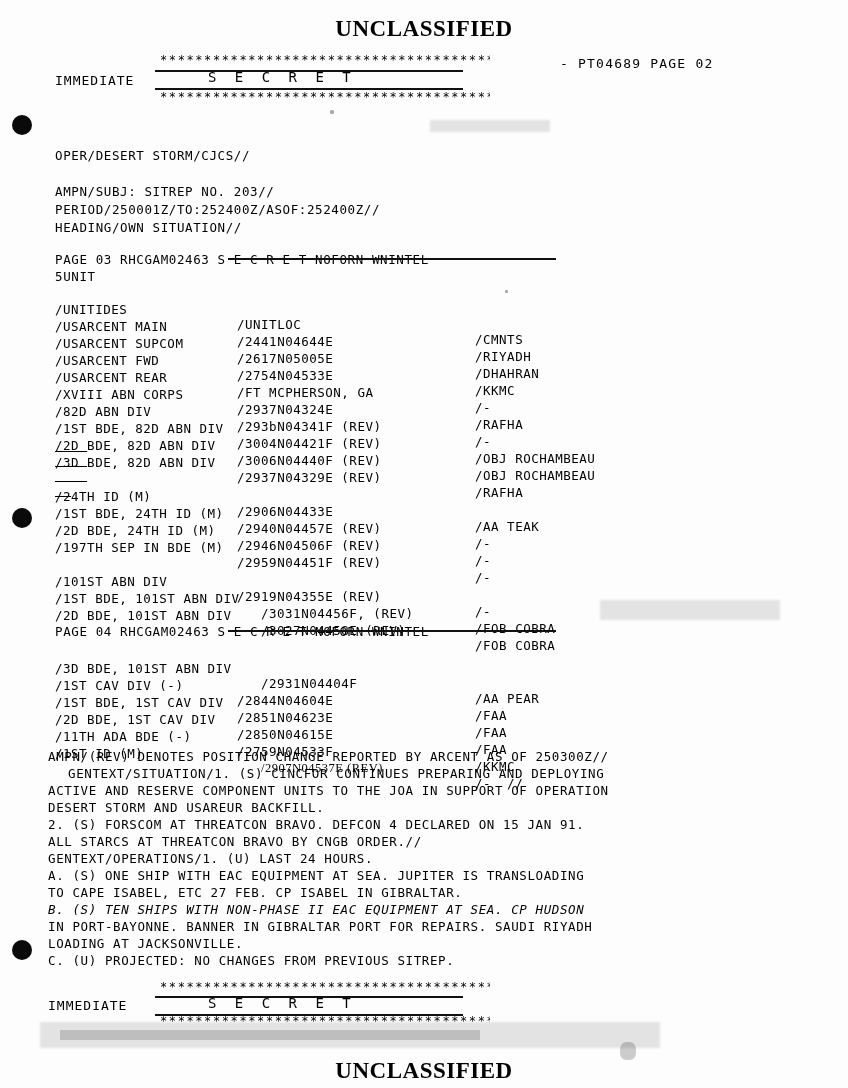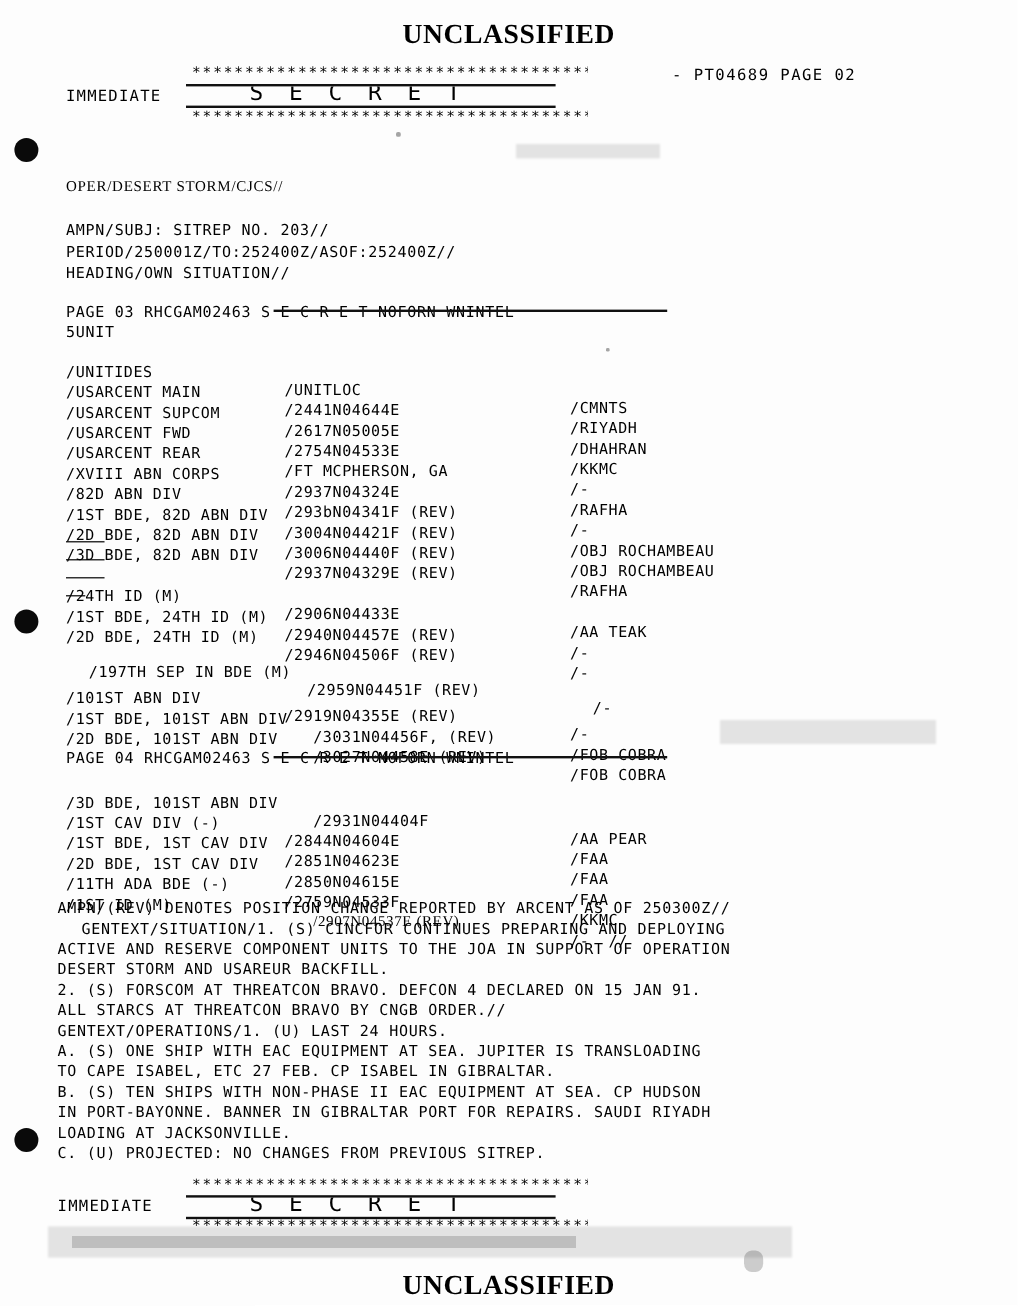--- a/index.html
+++ b/index.html
@@ -44,21 +44,21 @@
     white-space: nowrap;
     overflow: hidden;
     font-family: "DejaVu Sans Mono", monospace;
   }
   .banner .stars {
     font-size: 12px;
     letter-spacing: 1.6px;
   }
   .banner .secret {
     letter-spacing: 5px;
-    font-size: 19px;
+    font-size: 14px;
     padding-left: 48px;
   }
   .rule {
     position: absolute;
     height: 2px;
     background: #111;
   }
   .immediate {
     position: absolute;
     font-size: 13px;
@@ -141,21 +141,21 @@
   <div class="rule" style="left:155px; top:70px; width:308px;"></div>
   <div class="rule" style="left:155px; top:88px; width:308px;"></div>
 
   <div class="immediate" style="left:55px; top:73px;">IMMEDIATE</div>
   <div class="pagelabel" style="left:560px; top:56px;">- PT04689  PAGE 02</div>
 
   <div class="dot" style="left:12px; top:115px;"></div>
   <div class="dot" style="left:12px; top:508px;"></div>
   <div class="dot" style="left:12px; top:940px;"></div>
 
-  <div class="body-line" style="top:148px;font-family:Liberation Serif, serif;">OPER/DESERT STORM/CJCS//</div>
+  <div class="body-line" style="top:148px;">OPER/DESERT STORM/CJCS//</div>
   <div class="body-line" style="top:184px;">AMPN/SUBJ: SITREP NO. 203//</div>
   <div class="body-line" style="top:202px;">PERIOD/250001Z/TO:252400Z/ASOF:252400Z//</div>
   <div class="body-line" style="top:220px;">HEADING/OWN SITUATION//</div>
 
   <div class="pagehdr" style="top:252px;">PAGE 03 RHCGAM02463 S E C R E T NOFORN WNINTEL</div>
   <div class="strikeline" style="left:228px; top:258px; width:328px;"></div>
 
   <div class="body-line" style="top:269px;">5UNIT</div>
 
   <div class="tbl" style="top:287px; width:700px; height:14px;">
@@ -217,21 +217,21 @@
   <div class="tbl" style="top:491px; width:700px; height:14px;">
     <span class="col-a">/1ST BDE, 24TH ID (M)</span>
     <span class="col-b">/2940N04457E (REV)</span>
     <span class="col-c">/-</span>
   </div>
   <div class="tbl" style="top:508px; width:700px; height:14px;">
     <span class="col-a">/2D BDE, 24TH ID (M)</span>
     <span class="col-b">/2946N04506F (REV)</span>
     <span class="col-c">/-</span>
   </div>
-  <div class="tbl" style="top:537px; width:700px; height:14px;margin-left:19px;">
+  <div class="tbl" style="top:525px; width:700px; height:14px;">
     <span class="col-a">/197TH SEP IN BDE (M)</span>
     <span class="col-b">/2959N04451F (REV)</span>
     <span class="col-c">/-</span>
   </div>
   <div class="tbl" style="top:559px; width:700px; height:14px;">
     <span class="col-a">/101ST ABN DIV</span>
     <span class="col-b">/2919N04355E (REV)</span>
     <span class="col-c">/-</span>
   </div>
   <div class="tbl" style="top:576px; width:700px; height:14px;">
@@ -281,21 +281,21 @@
 
   <div class="body-line" style="left:48px; top:749px;">AMPN/(REV) DENOTES POSITION CHANGE REPORTED BY ARCENT AS OF 250300Z//</div>
   <div class="body-line" style="left:48px; top:766px;margin-left:20px;">GENTEXT/SITUATION/1. (S) CINCFOR CONTINUES PREPARING AND DEPLOYING</div>
   <div class="body-line" style="left:48px; top:783px;">ACTIVE AND RESERVE COMPONENT UNITS TO THE JOA IN SUPPORT OF OPERATION</div>
   <div class="body-line" style="left:48px; top:800px;">DESERT STORM AND USAREUR BACKFILL.</div>
   <div class="body-line" style="left:48px; top:817px;">2. (S) FORSCOM AT THREATCON BRAVO. DEFCON 4 DECLARED ON 15 JAN 91.</div>
   <div class="body-line" style="left:48px; top:834px;">ALL STARCS AT THREATCON BRAVO BY CNGB ORDER.//</div>
   <div class="body-line" style="left:48px; top:851px;">GENTEXT/OPERATIONS/1. (U) LAST 24 HOURS.</div>
   <div class="body-line" style="left:48px; top:868px;">A. (S) ONE SHIP WITH EAC EQUIPMENT AT SEA. JUPITER IS TRANSLOADING</div>
   <div class="body-line" style="left:48px; top:885px;">TO CAPE ISABEL, ETC 27 FEB. CP ISABEL IN GIBRALTAR.</div>
-  <div class="body-line" style="left:48px; top:902px;">B. (S) TEN SHIPS WITH NON-PHASE II EAC EQUIPMENT AT SEA. CP HUDSON</div>
+  <div class="body-line" style="left:48px; top:902px;font-style:italic;">B. (S) TEN SHIPS WITH NON-PHASE II EAC EQUIPMENT AT SEA. CP HUDSON</div>
   <div class="body-line" style="left:48px; top:919px;">IN PORT-BAYONNE. BANNER IN GIBRALTAR PORT FOR REPAIRS. SAUDI RIYADH</div>
   <div class="body-line" style="left:48px; top:936px;">LOADING AT JACKSONVILLE.</div>
   <div class="body-line" style="left:48px; top:953px;">C. (U) PROJECTED: NO CHANGES FROM PREVIOUS SITREP.</div>
 
   <div class="banner" style="left:160px; top:982px;">
     <span class="stars">*********************</span><span class="stars">*********************</span>
   </div>
   <div class="banner" style="left:160px; top:998px;">
     <span class="secret">S E C R E T</span>
   </div>

